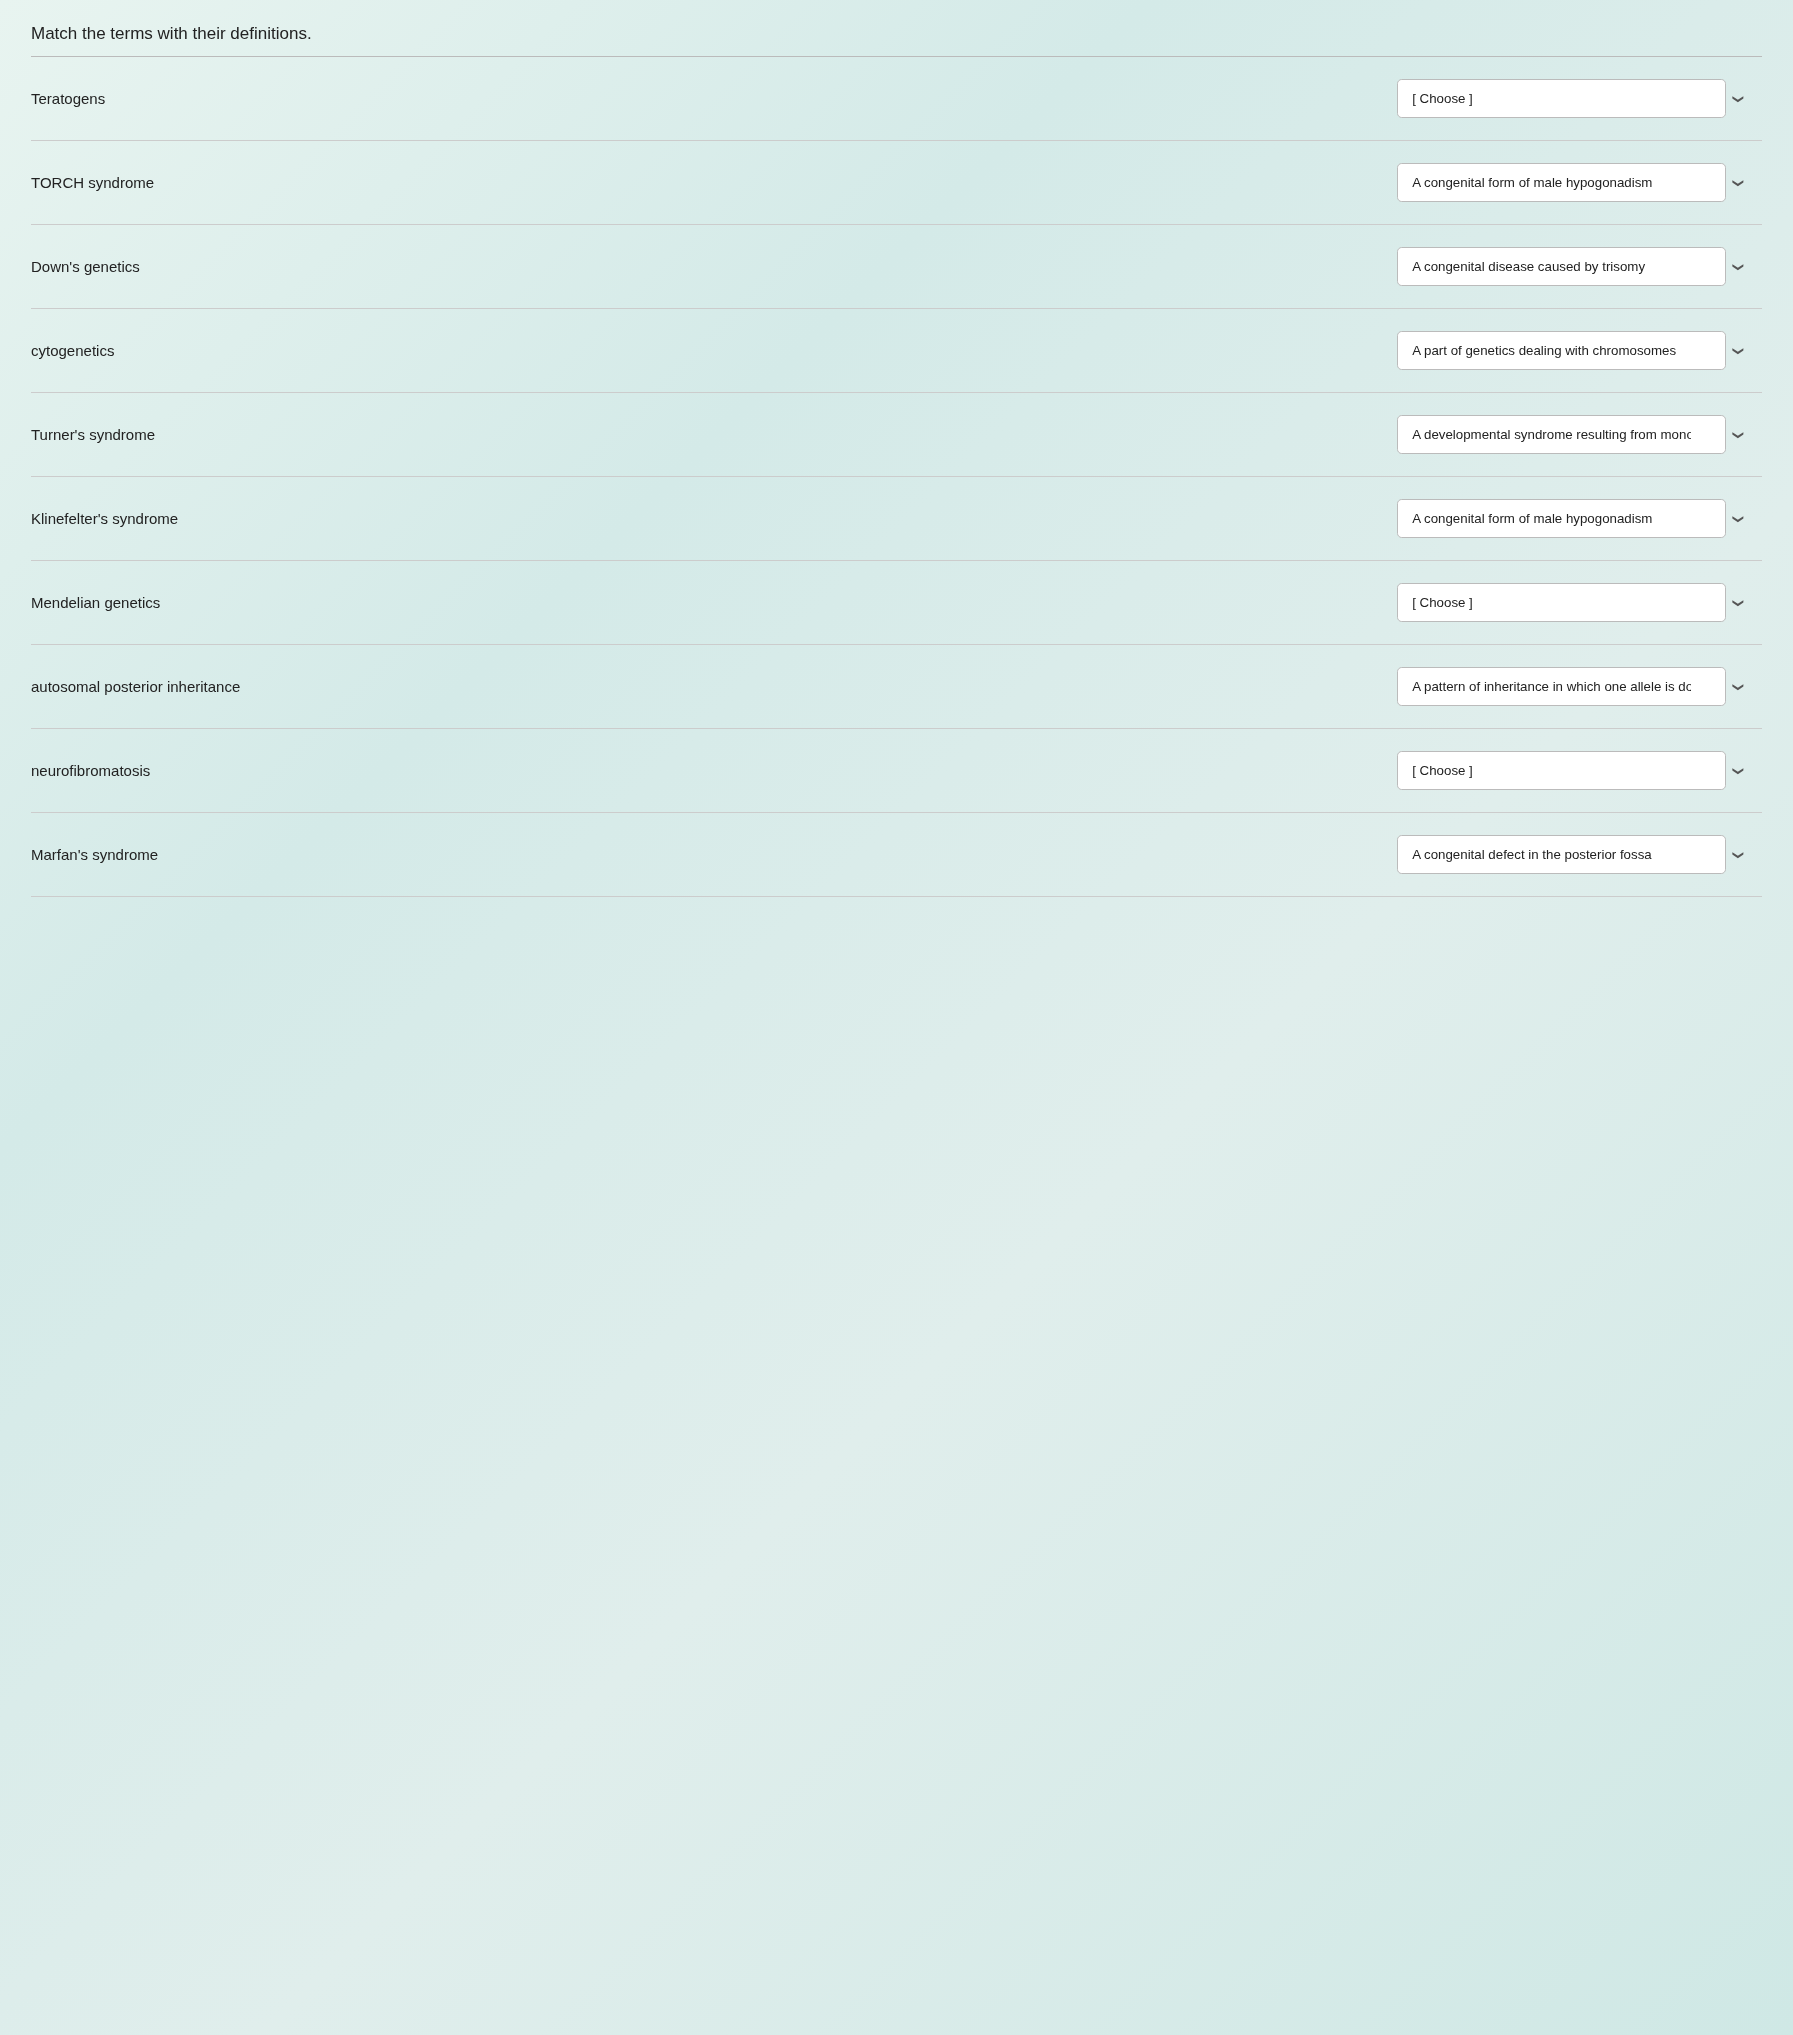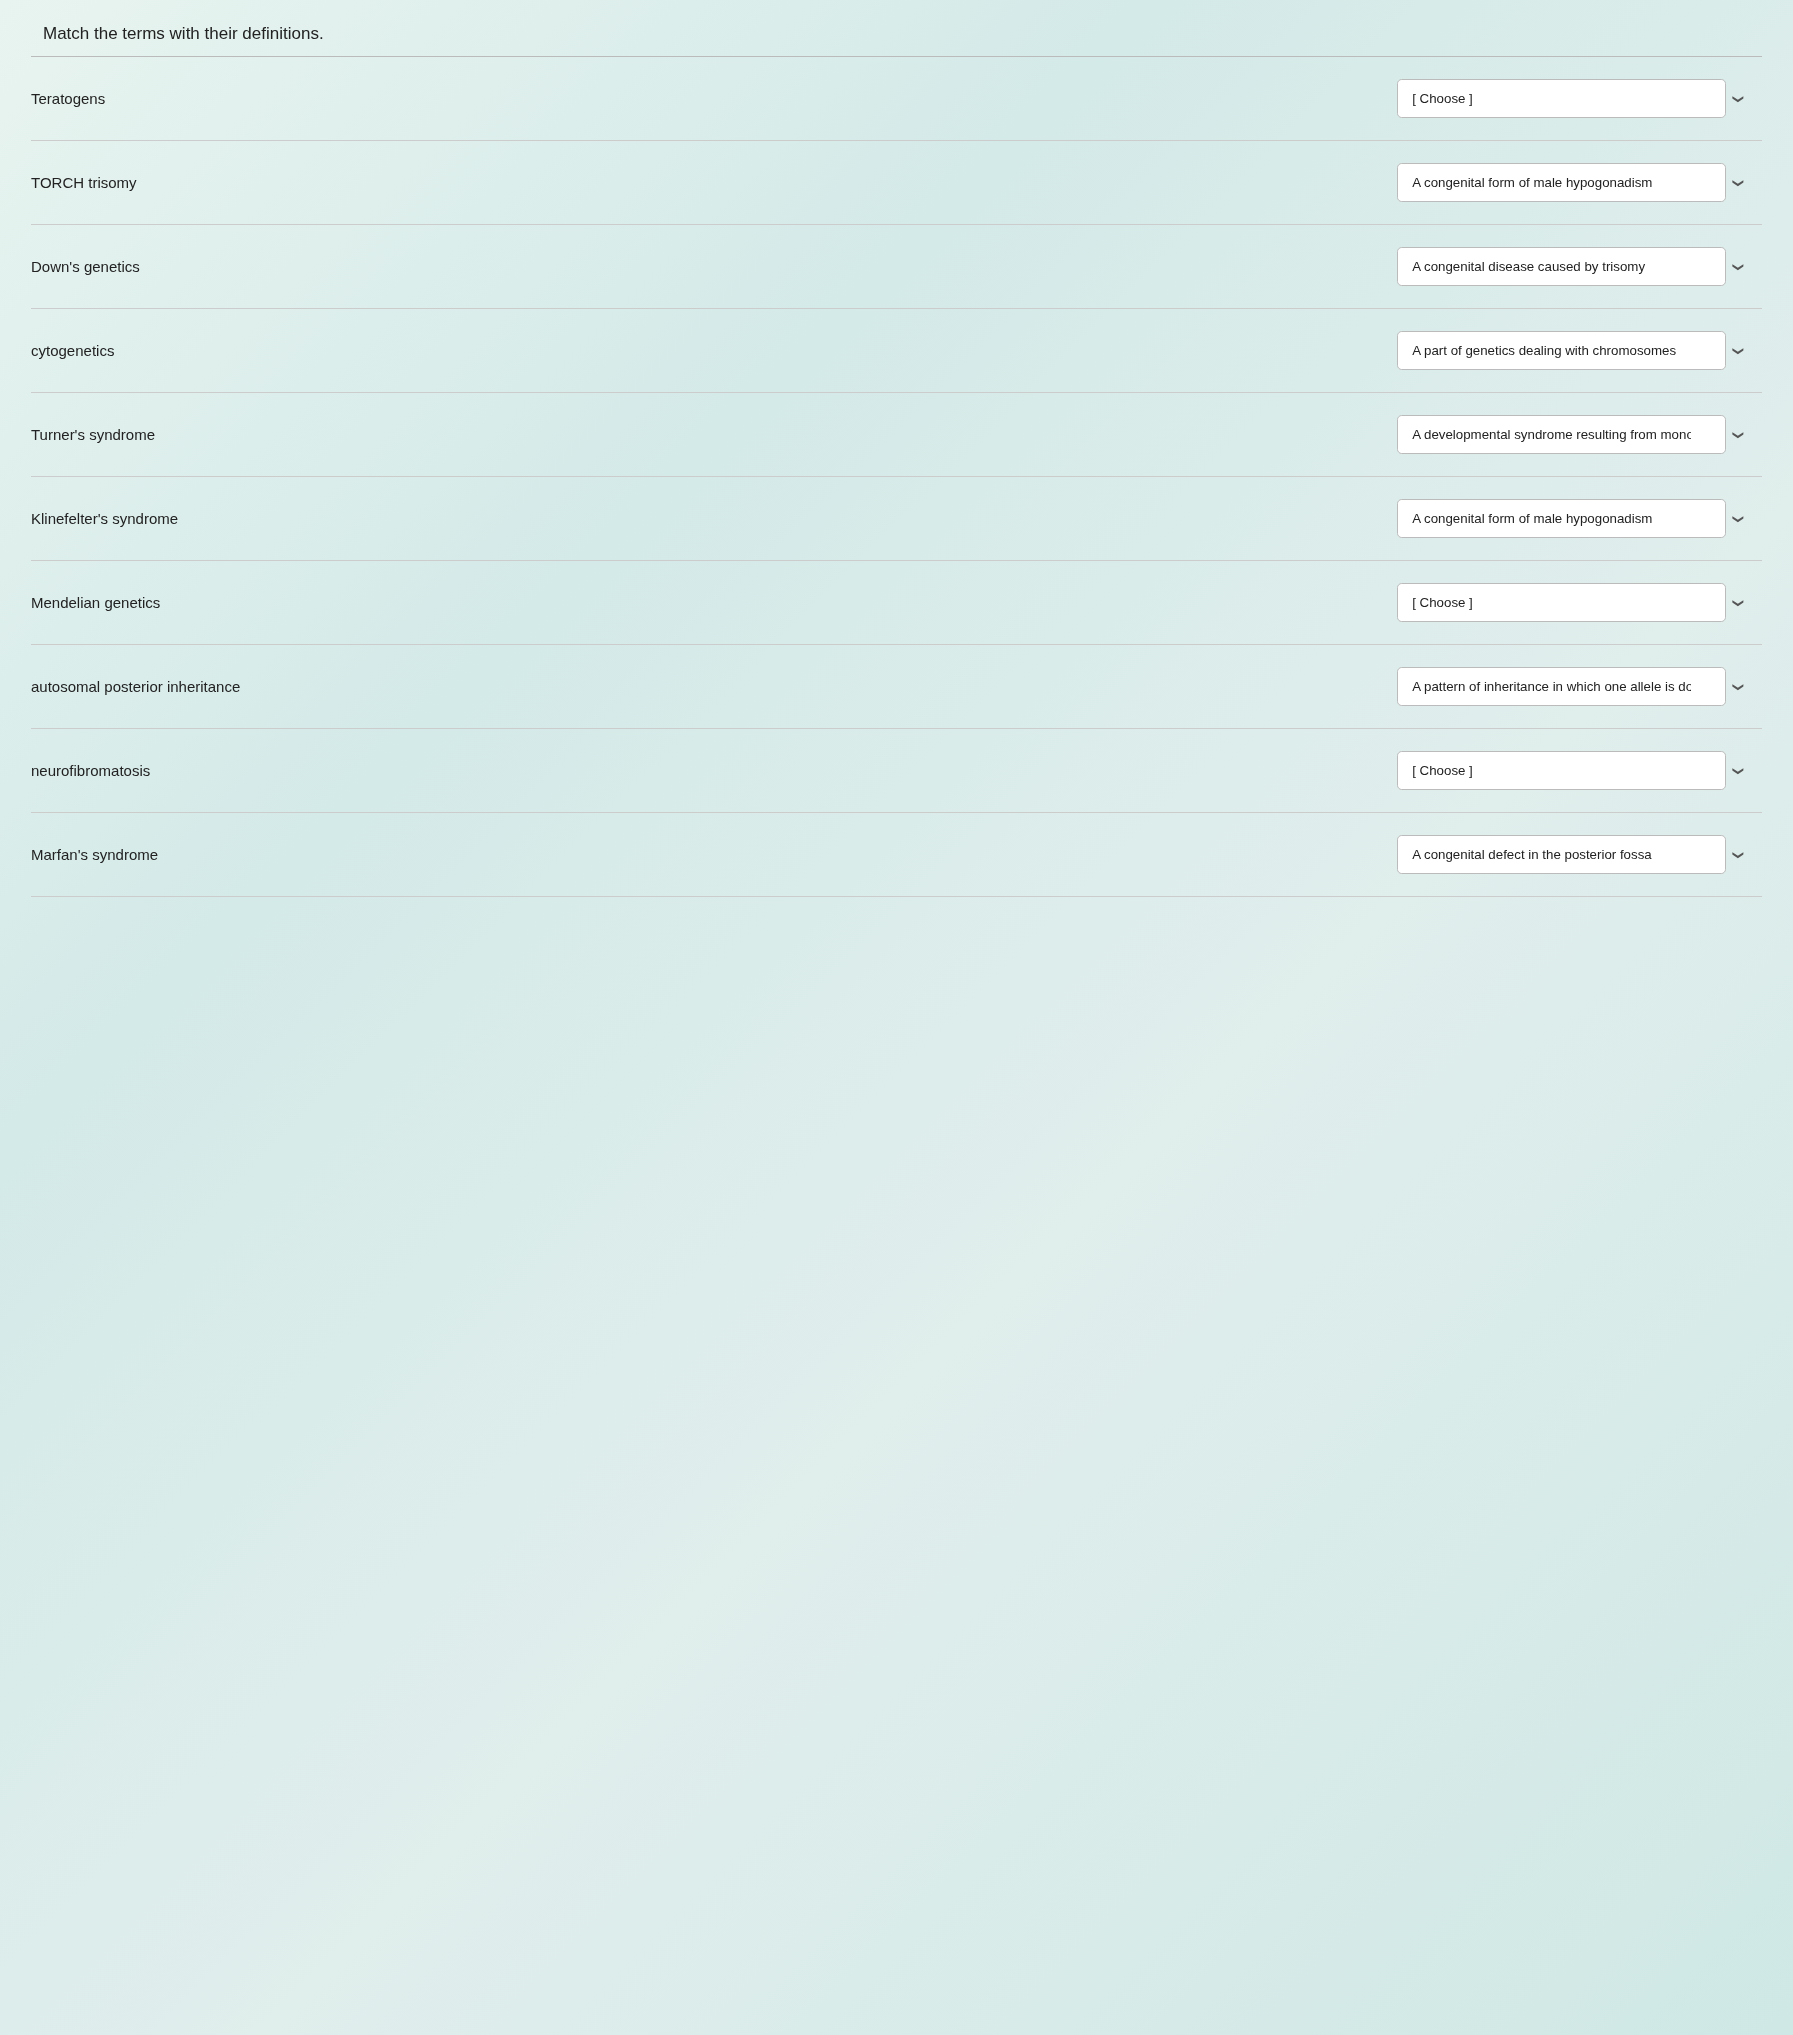--- a/index.html
+++ b/index.html
@@ -7,21 +7,20 @@
       font-family: -apple-system, BlinkMacSystemFont, 'Segoe UI', sans-serif;
       background: linear-gradient(135deg, #e8f4f0 0%, #d4eae8 30%, #e0eeec 60%, #cfe8e5 100%);
       min-height: 100vh;
       padding: 23.5px 31px;
     }
     .page-title {
       font-size: 17px;
       font-weight: 400;
       color: #222;
       margin-bottom: 12.5px;
-      margin-left: 12px;
     }
     .divider-top {
       border: none;
       border-top: 1.2px solid #bbb;
       margin-bottom: 0;
     }
     .match-table {
       width: 100%;
       border-collapse: collapse;
     }
@@ -87,21 +86,21 @@
   <tbody id="table-body">
   <tr class="match-row">
         <td class="term-cell">Teratogens</td>
         <td class="dropdown-cell">
           <div class="dropdown-wrapper">
             <div class="dropdown-container"><select class="dropdown-select"><option value="[ Choose ]">[ Choose ]</option><option value="An agent that causes fetal abnormalities">An agent that causes fetal abnormalities</option><option value="A congenital form of male hypogonadism">A congenital form of male hypogonadism</option><option value="A congenital disease caused by trisomy">A congenital disease caused by trisomy</option><option value="A part of genetics dealing with chromosomes">A part of genetics dealing with chromosomes</option><option value="A developmental syndrome resulting from monosomy X">A developmental syndrome resulting from monosomy X</option><option value="A pattern of inheritance in which one allele is dominant">A pattern of inheritance in which one allele is dominant</option><option value="A congenital defect in the posterior fossa">A congenital defect in the posterior fossa</option></select></div>
           </div>
         </td>
       </tr>
       <tr class="match-row">
-        <td class="term-cell">TORCH trisomy</td>
+        <td class="term-cell">TORCH syndrome</td>
         <td class="dropdown-cell">
           <div class="dropdown-wrapper">
             <div class="dropdown-container"><select class="dropdown-select"><option value="[ Choose ]">[ Choose ]</option><option value="An agent that causes fetal abnormalities">An agent that causes fetal abnormalities</option><option value="A congenital form of male hypogonadism" selected="">A congenital form of male hypogonadism</option><option value="A congenital disease caused by trisomy">A congenital disease caused by trisomy</option><option value="A part of genetics dealing with chromosomes">A part of genetics dealing with chromosomes</option><option value="A developmental syndrome resulting from monosomy X">A developmental syndrome resulting from monosomy X</option><option value="A pattern of inheritance in which one allele is dominant">A pattern of inheritance in which one allele is dominant</option><option value="A congenital defect in the posterior fossa">A congenital defect in the posterior fossa</option></select></div>
           </div>
         </td>
       </tr>
       <tr class="match-row">
         <td class="term-cell">Down's genetics</td>
         <td class="dropdown-cell">
           <div class="dropdown-wrapper">

